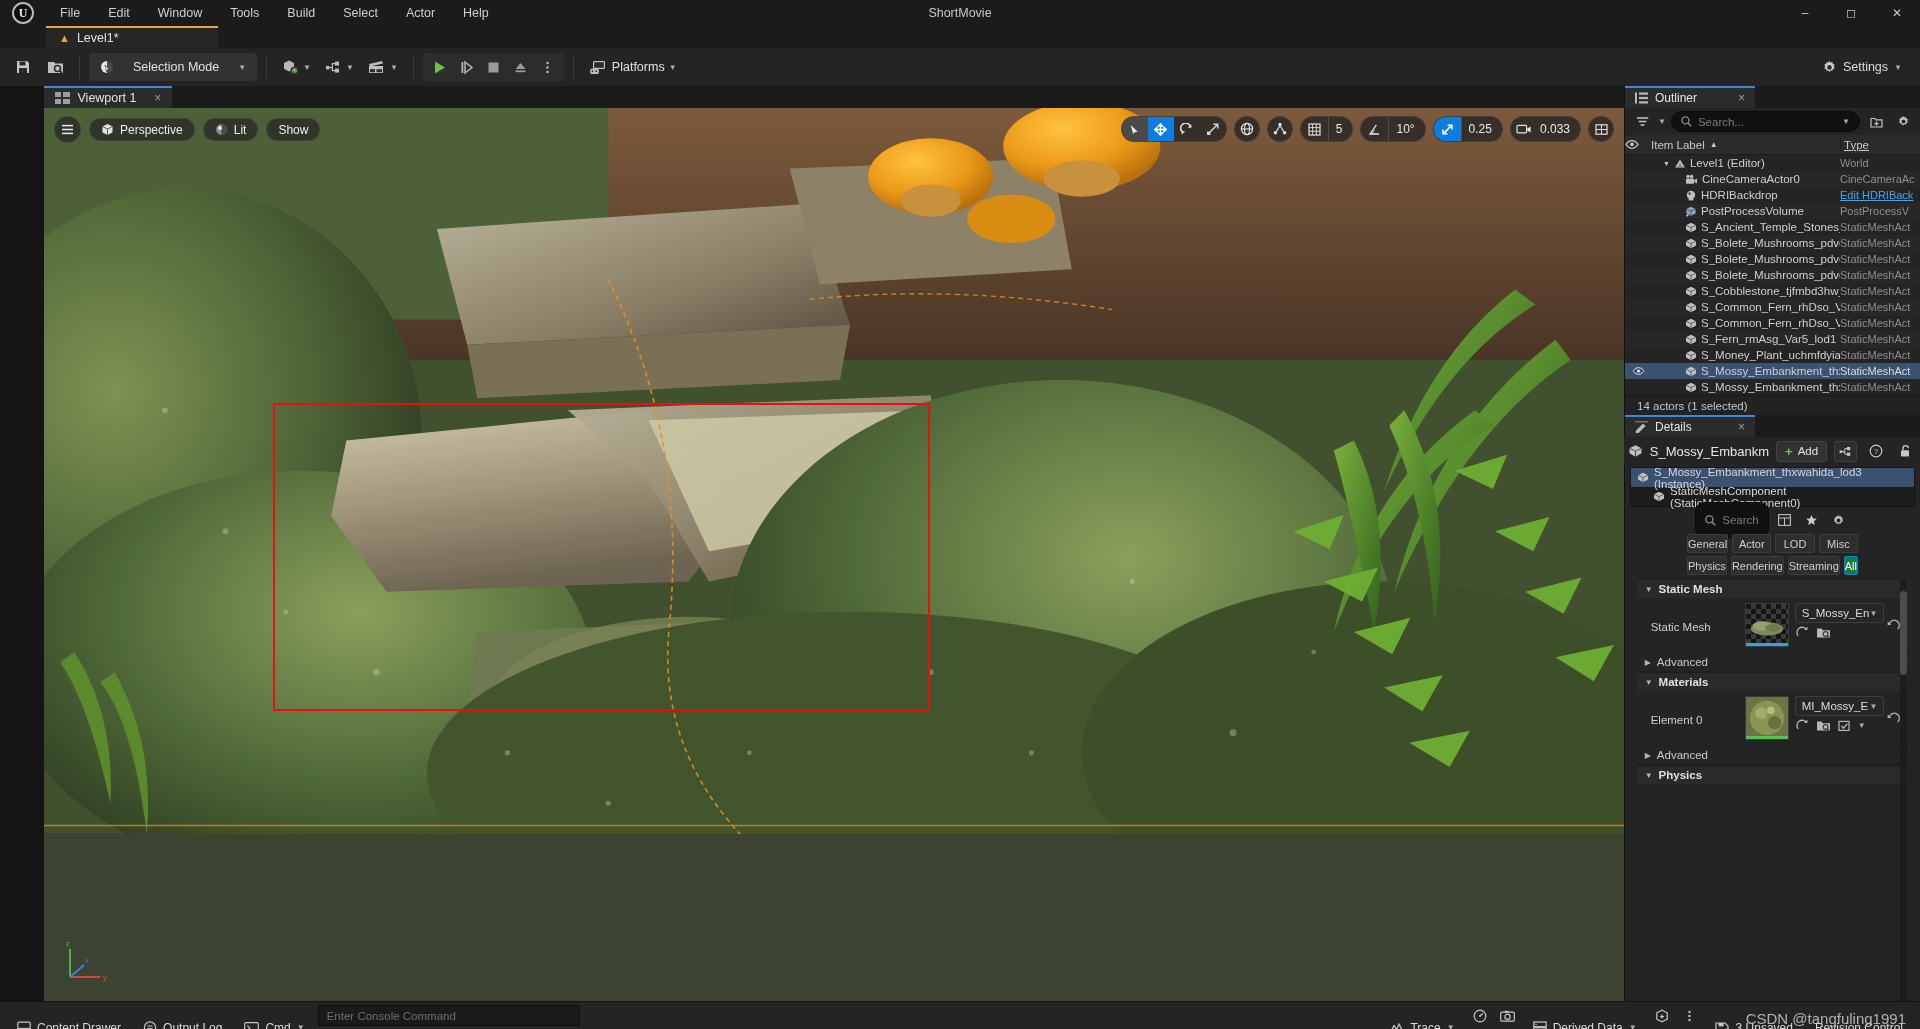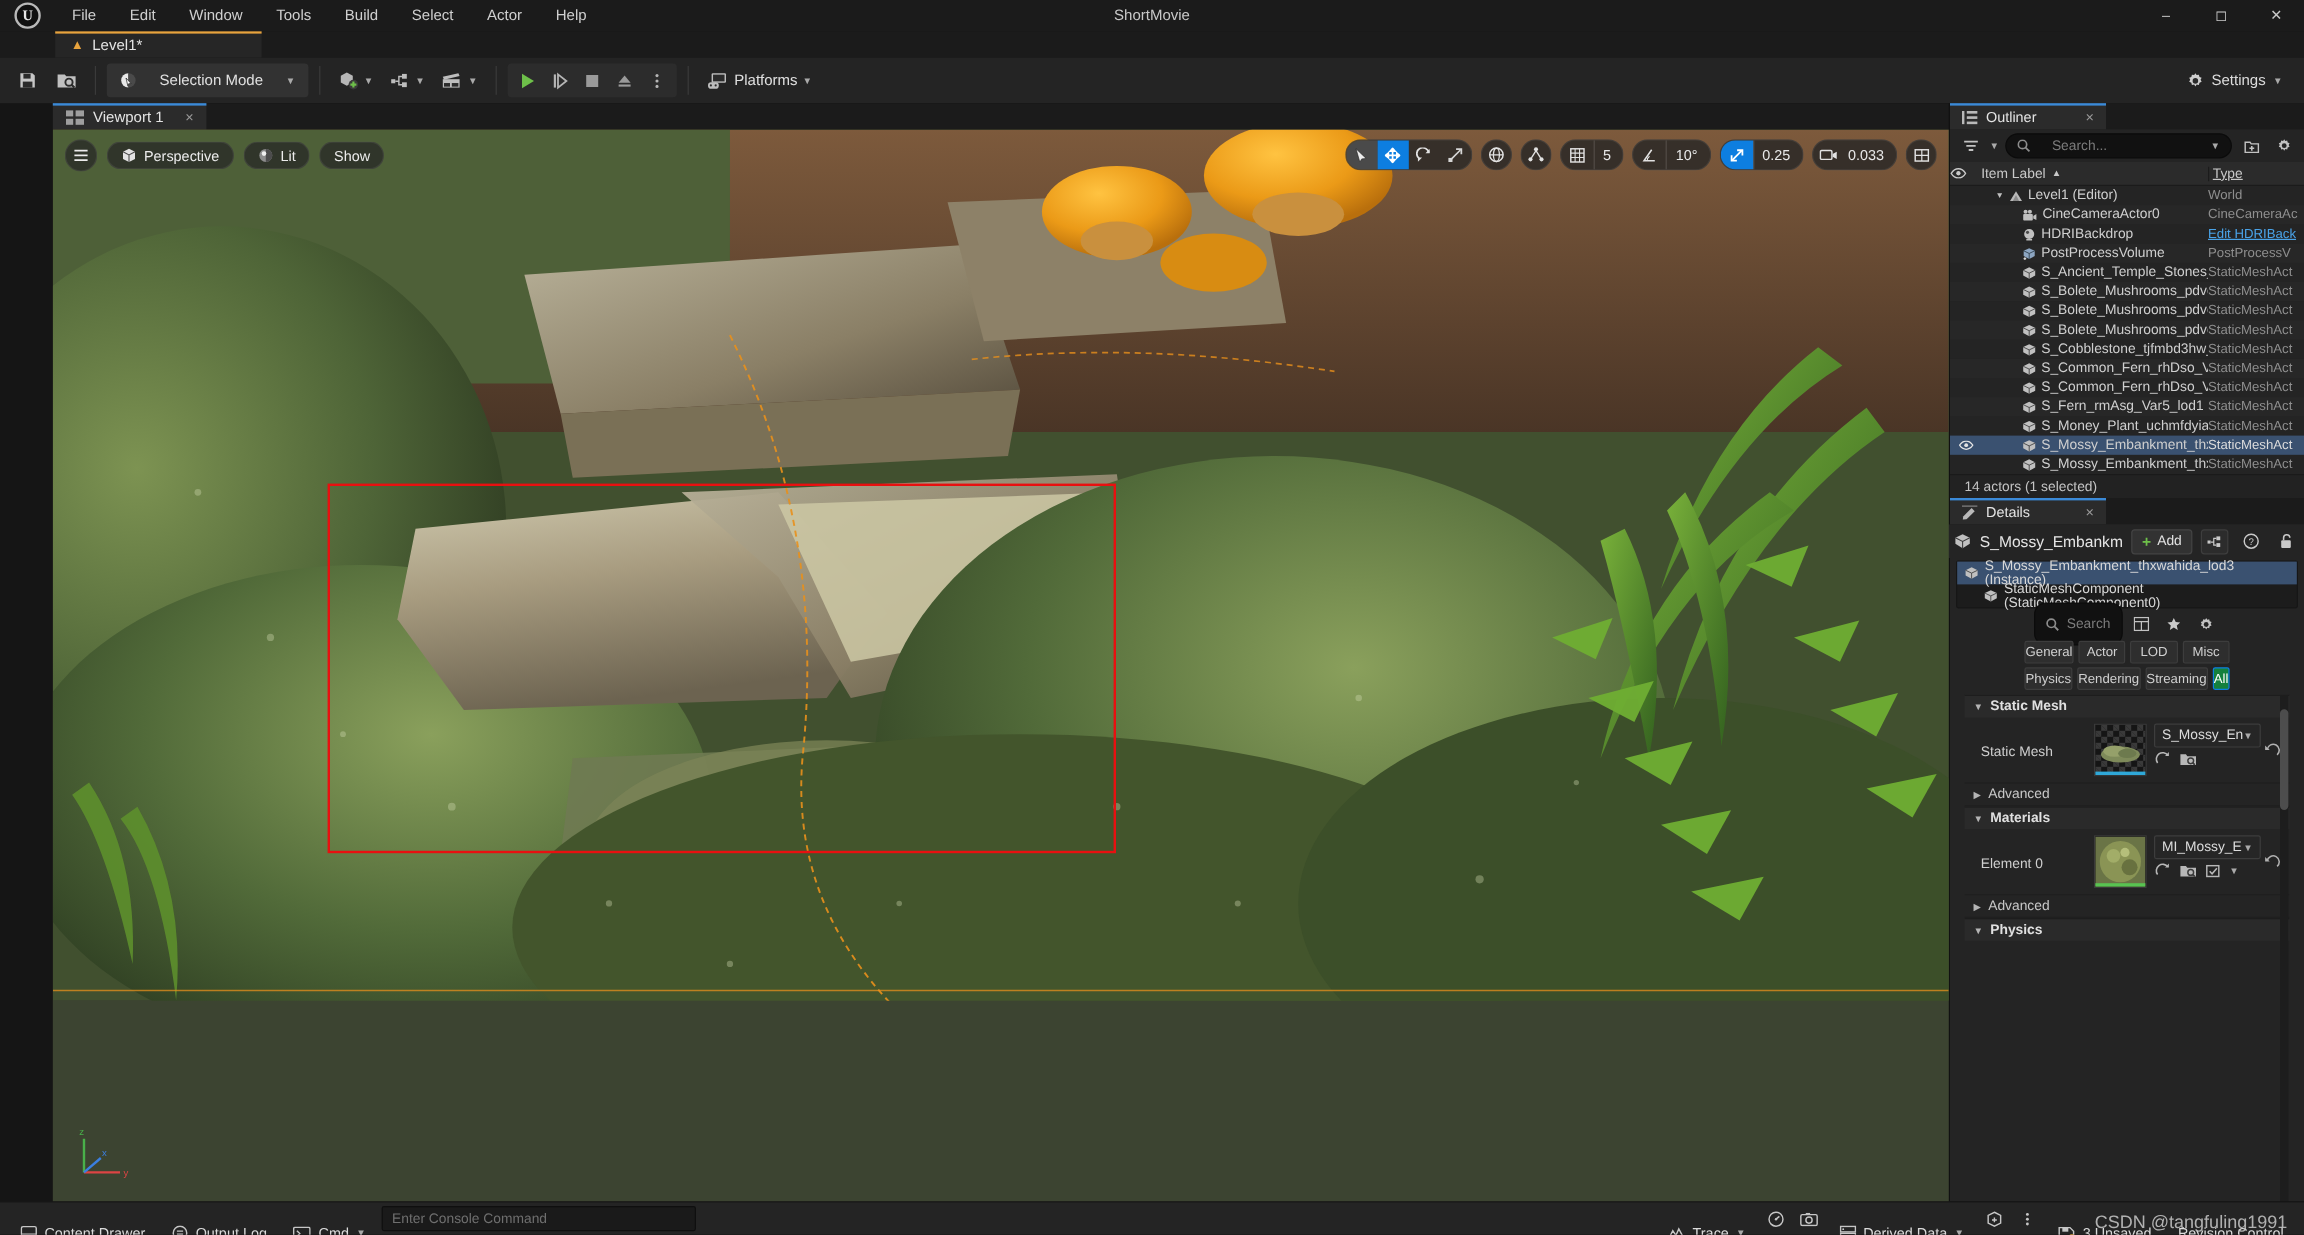--- a/index.html
+++ b/index.html
@@ -80,21 +80,21 @@
   .rightcol { width:296px; flex:0 0 296px; background:#1f1f1f; display:flex; flex-direction:column;
      border-left:1px solid #111; min-height:0; }
   .paneltab { height:22px; background:#1b1b1b; display:flex; align-items:flex-end; flex:0 0 22px; }
   .ptab { height:22px; background:#2b2b2b; border-top:2px solid #3b8ad8; display:flex; align-items:center; gap:7px;
      padding:0 10px; font-size:12px; color:#e4e4e4; min-width:130px; }
   .ptab .x { margin-left:auto; color:#9a9a9a; font-size:12px; padding-left:14px; }
 
   .outliner { display:flex; flex-direction:column; min-height:0; flex:0 0 auto; background:#242424; }
   .ol-search { height:27px; display:flex; align-items:center; gap:5px; padding:3px 6px; background:#242424; }
   .filt { width:22px; height:21px; display:flex; align-items:center; justify-content:center; color:#c2c2c2; font-size:12px; }
-  .searchbox { flex:1; height:21px; background:#111; border-radius:11px; display:flex; align-items:center; gap:18px;
+  .searchbox { flex:1; height:21px; background:#111; border-radius:11px; display:flex; align-items:center; gap:6px;
      padding:0 9px; border:1px solid #0b0b0b; }
   .searchbox .ph { font-size:11.5px; color:#7c7c7c; flex:1; }
   .ol-head { height:20px; display:flex; align-items:center; background:#2b2b2b; border-bottom:1px solid #1b1b1b;
      font-size:11.5px; color:#c9c9c9; }
   .ol-head .eyecol { width:26px; text-align:center; }
   .ol-head .lbl { flex:1; display:flex; align-items:center; gap:5px; }
   .ol-head .typ { width:80px; padding-left:3px; border-left:1px solid #1b1b1b;text-decoration:underline; }
   .ol-rows { overflow:hidden; }
   .ol-row { height:16px; display:flex; align-items:center; font-size:11.5px; color:#cfcfcf; }
   .ol-row:nth-child(even) { background:#272727; }

